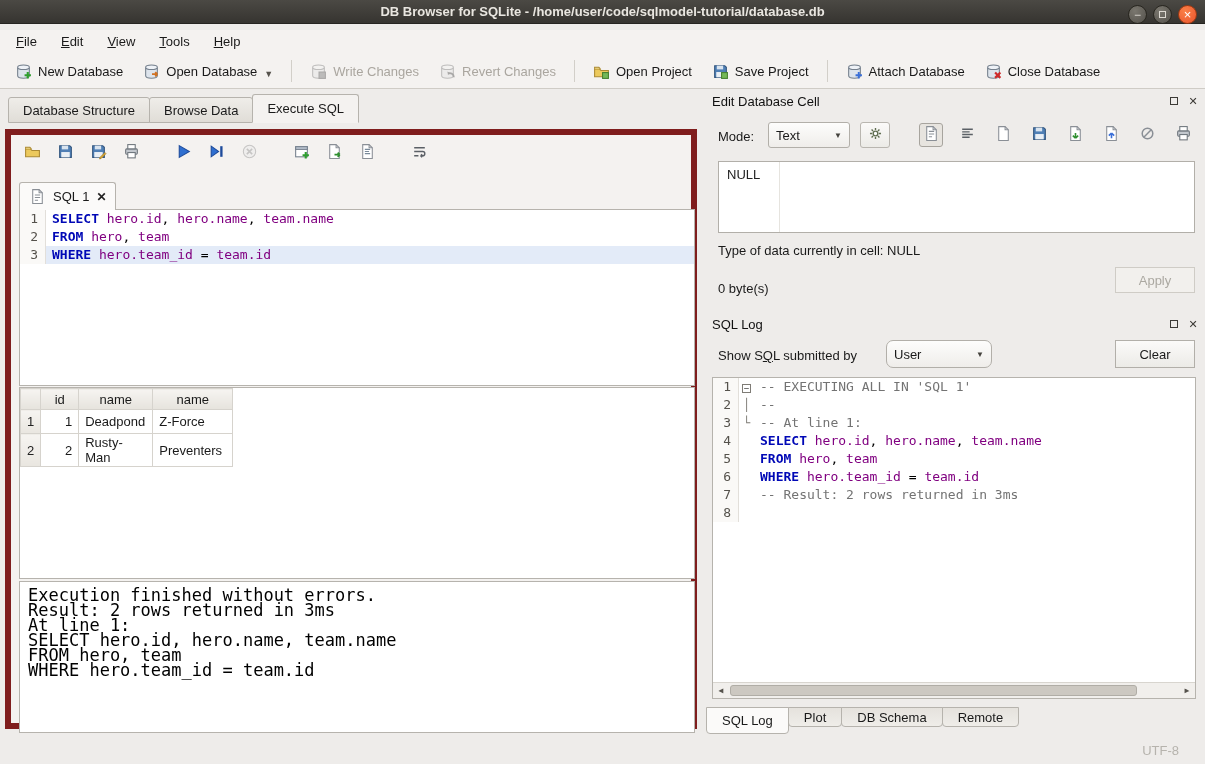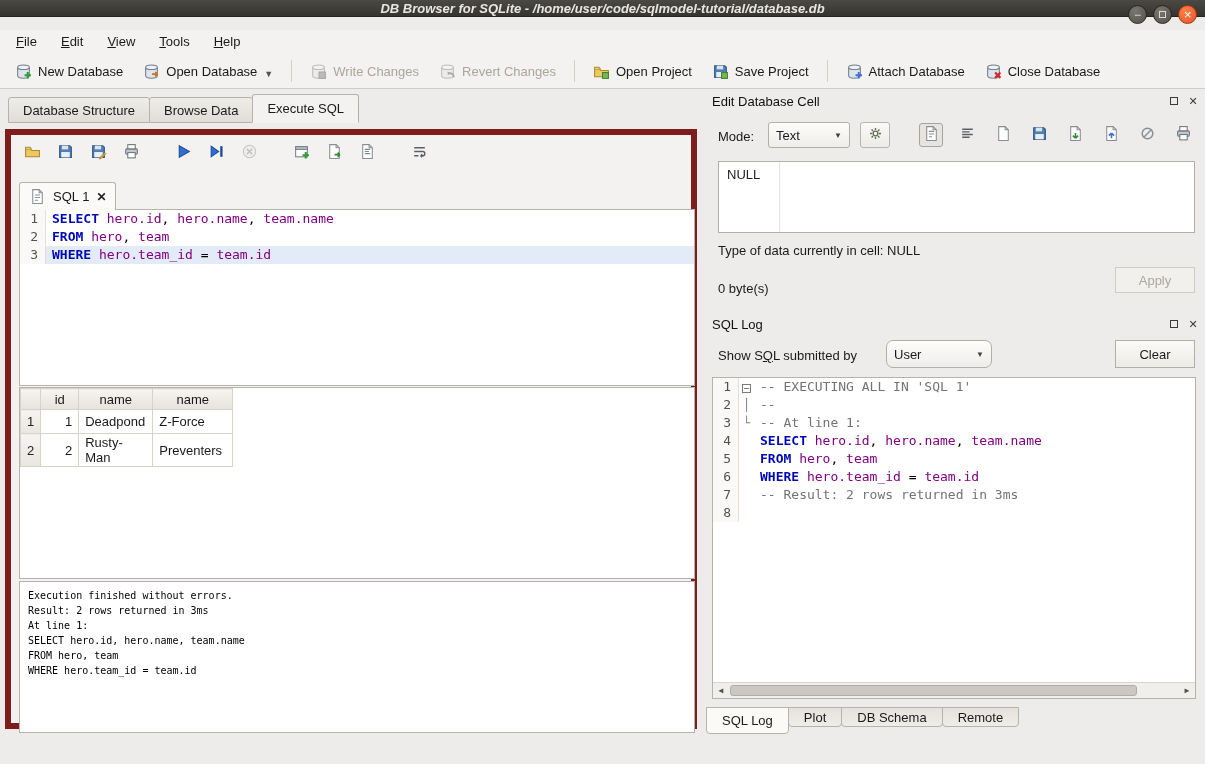--- a/index.html
+++ b/index.html
@@ -1,23 +1,23 @@
 <!DOCTYPE html>
 <html><head>
 <meta charset="utf-8">
 <style>
   *{box-sizing:border-box;margin:0;padding:0;}
   html,body{background:#555;}
   .window{position:relative;width:1205px;height:764px;overflow:hidden;background:#eeecea;
     font-family:"Liberation Sans",sans-serif;font-size:13px;color:#1a1a1a;}
 
   
-  .titlebar{position:absolute;top:0;left:0;right:0;height:17px;
+  .titlebar{position:absolute;top:0;left:0;right:0;height:24px;
     background:linear-gradient(#4b4944,#363430);display:flex;align-items:center;justify-content:center;
-    border-bottom:1px solid #252420;font-style:italic;}
+    border-bottom:1px solid #252420;}
   .title{color:#e9e6e0;font-weight:bold;font-size:13px;}
   .win-btns{position:absolute;right:8px;top:5px;display:flex;gap:6px;}
   .wbtn{width:19px;height:19px;border-radius:50%;border:1px solid #28261f;
     background:radial-gradient(circle at 35% 30%,#7a776f,#53504a);
     color:#ddd9d2;font-size:12px;display:flex;align-items:center;justify-content:center;line-height:1;}
   .wbtn .sq{width:7px;height:7px;border:1px solid #ddd9d2;display:block;}
   .wbtn.close{background:radial-gradient(circle at 35% 30%,#fa8047,#e9542d);border-color:#a03a12;color:#fff;font-size:13px;}
 
   
   .menubar{position:absolute;top:30px;left:0;right:0;height:24px;background:#f4f2f0;
@@ -79,21 +79,21 @@
   .results-box td{height:24px;}
   .results-box td.rowhdr{background:linear-gradient(#f6f4f1,#e9e6e0);text-align:center;color:#222;}
   .results-box td.num{text-align:right;}
   .results-box th:nth-child(1){width:19px;}
   .results-box th:nth-child(2){width:38px;}
   .results-box th:nth-child(3){width:74px;}
   .results-box th:nth-child(4){width:80px;}
 
   .output-box{position:absolute;top:446px;left:8px;width:676px;height:152px;background:#fff;
     border:1px solid #b6b3ad;padding:6px 8px;}
-  .output-box pre{font-family:"DejaVu Sans Mono",monospace;font-size:10px;line-height:15px;color:#000;white-space:pre;}
+  .output-box pre{font-family:"DejaVu Sans Mono",monospace;font-size:17px;line-height:15px;color:#000;white-space:pre;}
 
   
   .dock-title{position:absolute;left:6px;color:#111;}
   .dock-icons{position:absolute;right:6px;display:flex;gap:7px;align-items:center;}
   .di{width:12px;height:12px;display:flex;align-items:center;justify-content:center;color:#3c3a36;font-size:11px;line-height:1;}
   .di .sq{width:8px;height:8px;border:1px solid #3c3a36;display:block;}
 
   .combo{position:absolute;display:flex;align-items:center;justify-content:space-between;padding:0 7px;
     background:linear-gradient(#fdfdfc,#efedea);border:1px solid #b2afa9;border-radius:3px;}
   .combo .arrow{font-size:8px;color:#44423d;margin-left:6px;}
@@ -509,13 +509,16 @@
     </div>
 
     <div class="bottom-tabs">
         <div class="btab active">SQL Log</div>
         <div class="btab">Plot</div>
         <div class="btab">DB Schema</div>
         <div class="btab">Remote</div>
       </div>
   </div>
 
+  <div class="statusbar">
+    <span>UTF-8</span>
+  </div>
 </div>
 
 </body></html>

